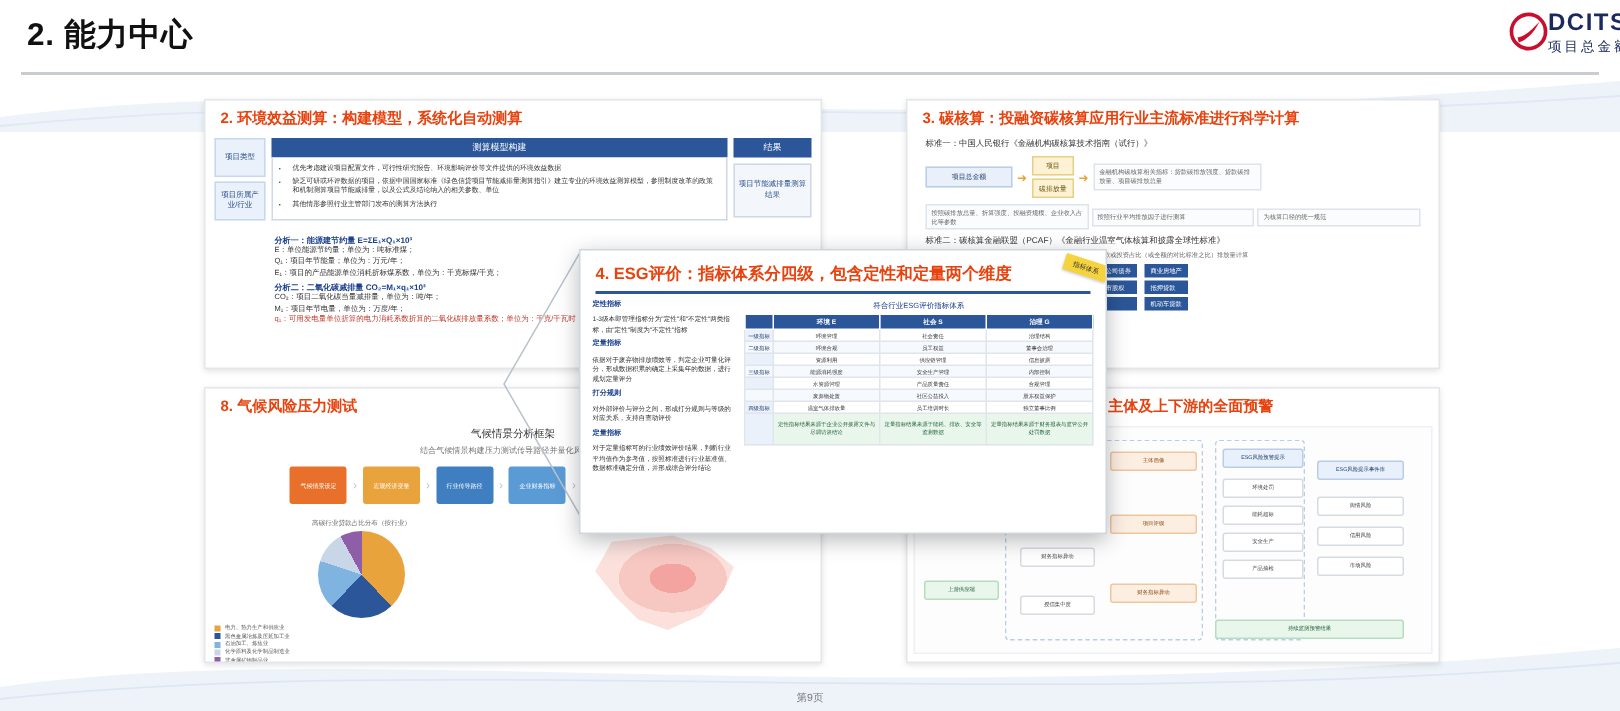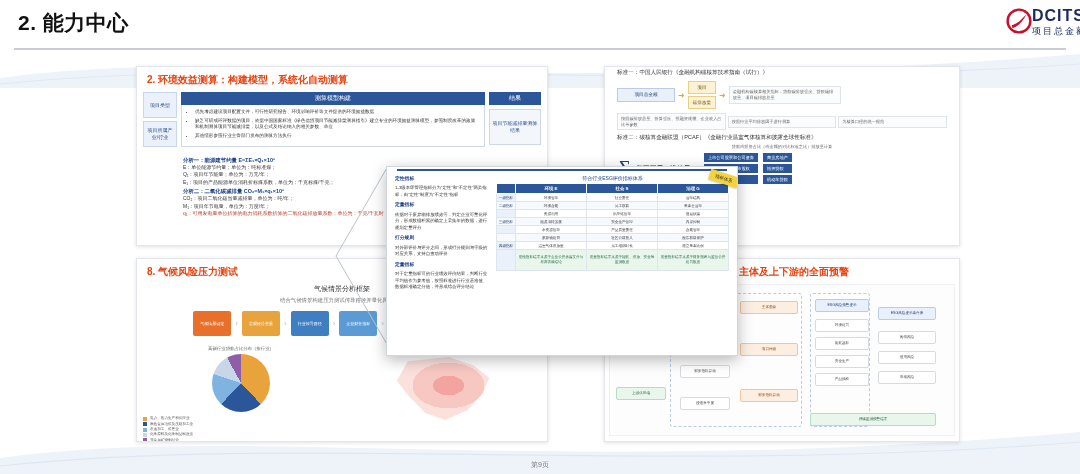--- a/index.html
+++ b/index.html
@@ -166,20 +166,21 @@
     <div class="formula-line">Q₁：项目年节能量；单位为：万元/年；</div>
     <div class="formula-line">E₁：项目的产品能源单位消耗折标煤系数，单位为：千克标煤/千克；</div>
     <div class="formula-title">分析二：二氧化碳减排量 CO₂=M₁×q₁×10³</div>
     <div class="formula-line">CO₂：项目二氧化碳当量减排量，单位为：吨/年；</div>
     <div class="formula-line">M₁：项目年节电量，单位为：万度/年；</div>
     <div class="formula-line red">q₁：可用发电量单位折算的电力消耗系数折算的二氧化碳排放量系数；单位为：千克/千瓦时；</div>
   </div>
 </div>
 
 <div class="card" id="card-carbon">
+  <div class="card-title">3. 碳核算：投融资碳核算应用行业主流标准进行科学计算</div>
   <div class="card-body">
     <div class="sub-label">标准一：中国人民银行《金融机构碳核算技术指南（试行）》</div>
     <div class="flowrow">
       <div class="flow-pill" style="width:48px">项目总金额</div>
       <span class="flow-arrow">➜</span>
       <div style="display:flex;flex-direction:column;gap:2px;">
         <div class="flow-yellow">项目</div>
         <div class="flow-yellow">碳排放量</div>
       </div>
       <span class="flow-arrow">➜</span>
@@ -292,20 +293,21 @@
 
     <div class="wbox green" style="left:200px;top:128px;width:120px;">持续监测预警结果</div>
   </div>
 </div>
 
 <svg class="esg-leader" style="left:330px;top:160px;width:70px;height:200px;" viewBox="0 0 70 200">
   <path d="M58,6 L6,96 L58,186" fill="none" stroke="#b9c2cc" stroke-width="1"></path>
 </svg>
 <div class="card" id="card-esg">
   <div class="esg-badge">指标体系</div>
+  <div class="esg-title">4. ESG评价：指标体系分四级，包含定性和定量两个维度</div>
   <div class="esg-underline"></div>
   <div class="esg-flex">
     <div class="esg-left">
       <p class="h">定性指标</p>
       <p>1-3级本即管理指标分为"定性"和"不定性"两类指标，由"定性"制度为"不定性"指标</p>
       <p class="h">定量指标</p>
       <p>依据对于废弃物排放绩效等，判定企业可量化评分，形成数据积累的确定上采集年的数据，进行规划定量评分</p>
       <p class="h">打分规则</p>
       <p>对外部评价与评分之间，形成打分规则与等级的对应关系，支持自查动评价</p>
       <p class="h">定量指标</p>

